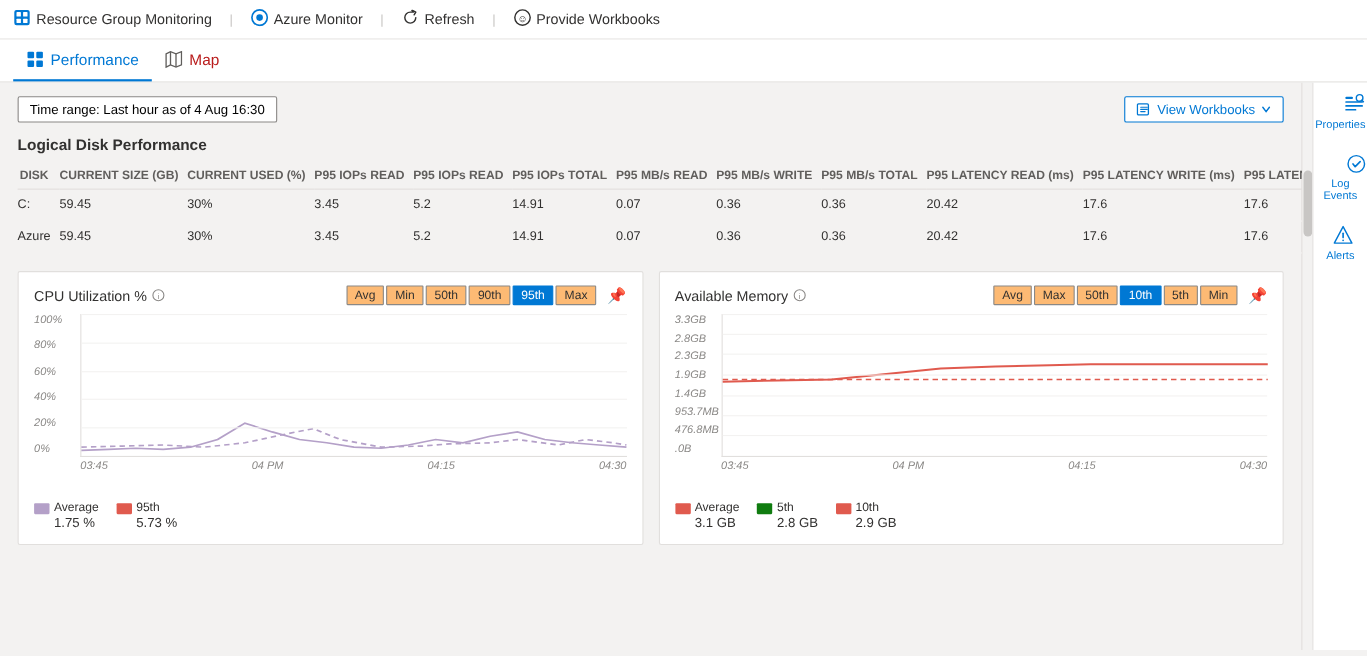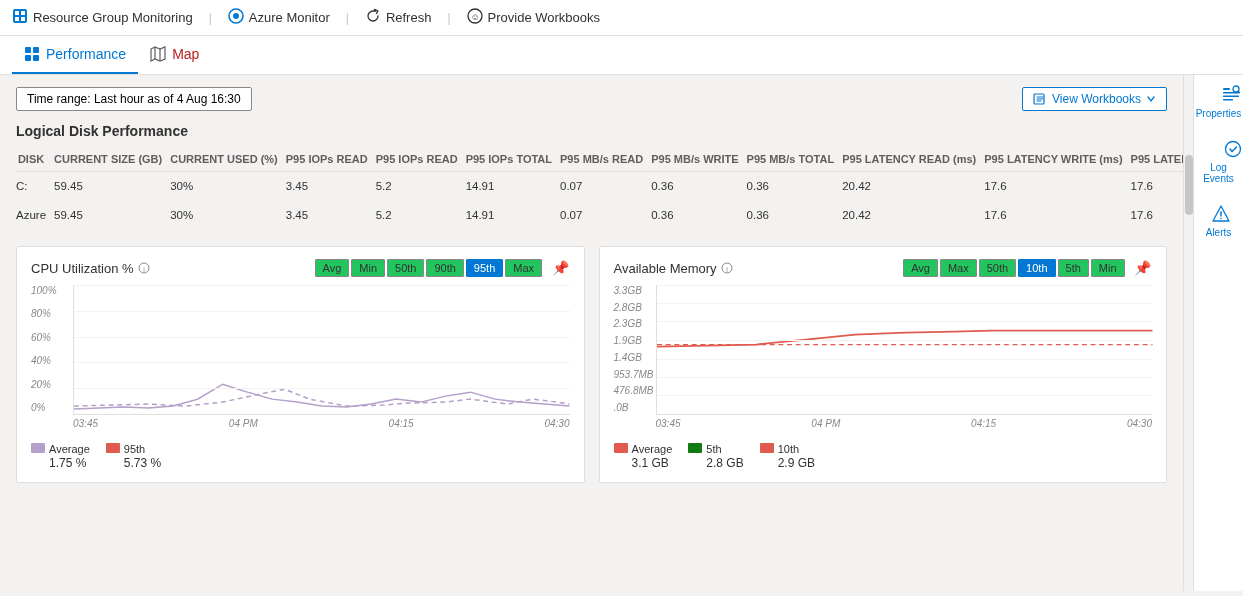--- a/index.html
+++ b/index.html
@@ -175,21 +175,21 @@
       align-items: center;
       gap: 4px;
     }
     .chart-btns {
       display: flex;
       gap: 2px;
       align-items: center;
     }
     .chart-btn {
       border: 1px solid #8a8886;
-      background: #22c55e;
+      background: #fdba74;
       padding: 2px 7px;
       font-size: 11px;
       cursor: pointer;
       border-radius: 1px;
       color: #323130;
     }
     .chart-btn.active {
       background: #0078d4;
       color: #fff;
       border-color: #0078d4;
@@ -253,22 +253,23 @@
       margin-top: 8px;
     }
     .legend-item {
       display: flex;
       flex-direction: column;
       gap: 1px;
       font-size: 11px;
     }
     .legend-swatch {
       display: flex;
-      align-items: flex-start;
+      align-items: flex-end;
       gap: 4px;
+      margin-top: 12px;
     }
     .swatch-block {
       width: 14px;
       height: 10px;
       border-radius: 1px;
     }
     .legend-value {
       font-size: 12px;
       font-weight: 500;
       margin-left: 18px;

